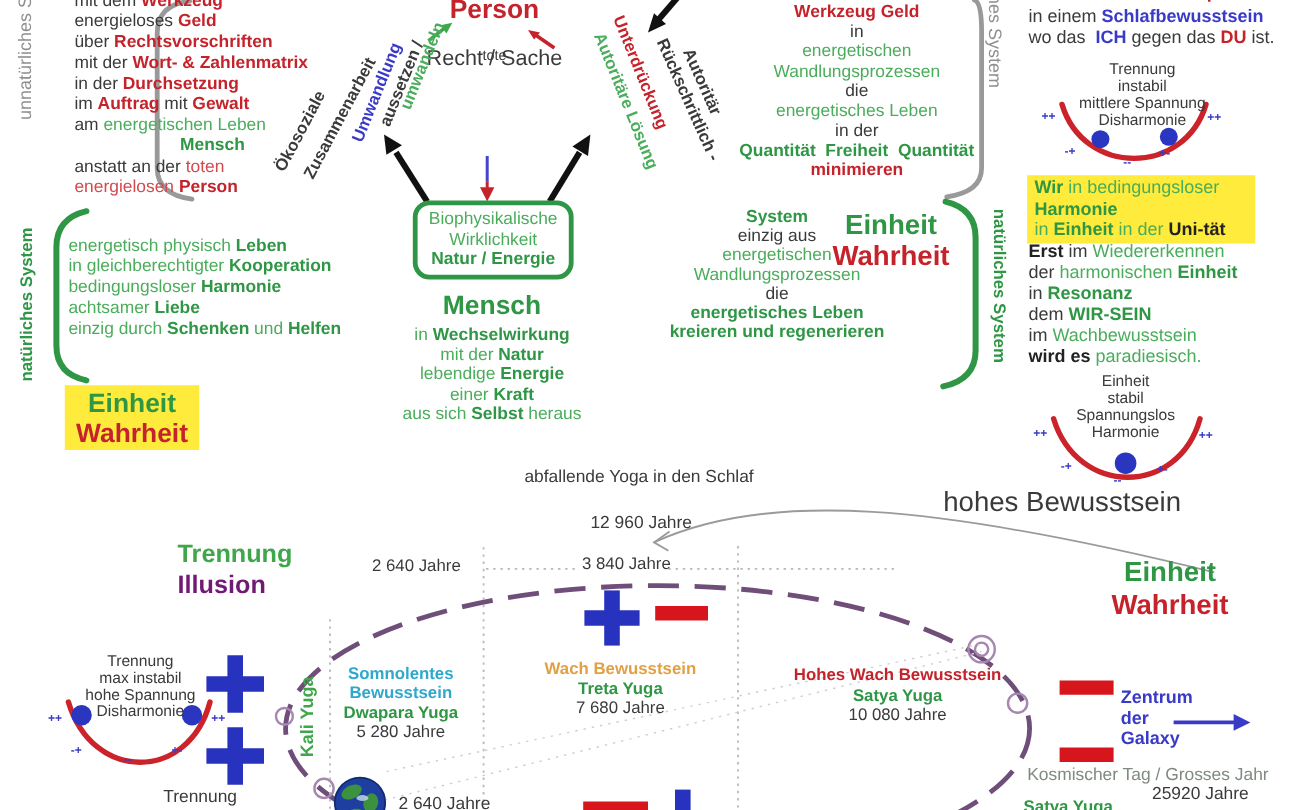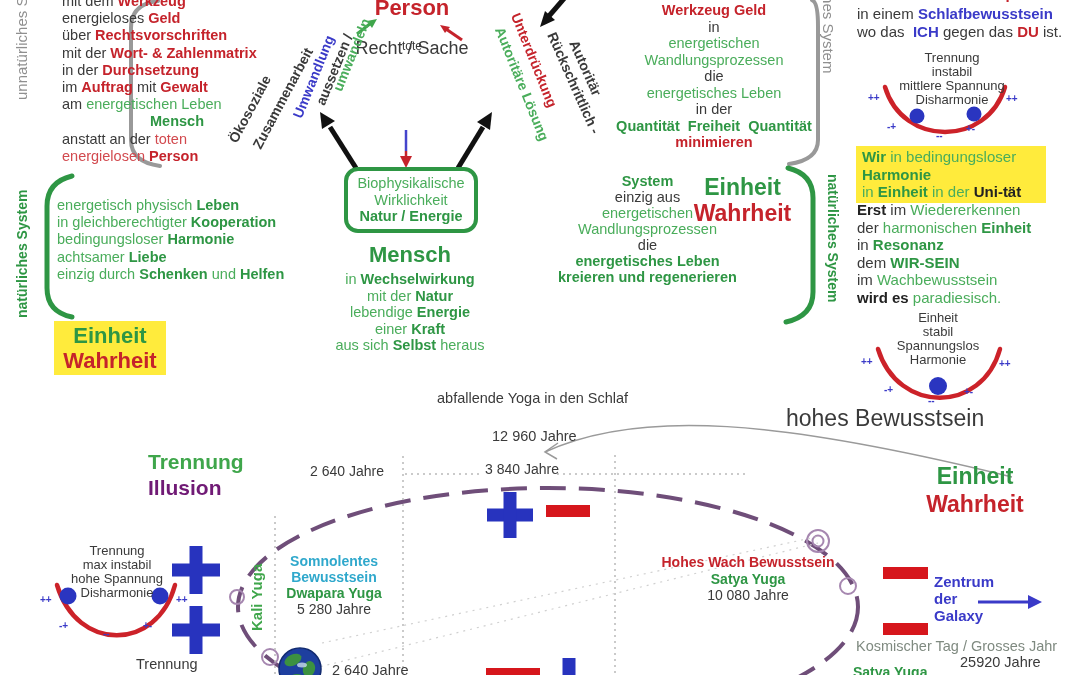--- a/index.html
+++ b/index.html
@@ -267,20 +267,25 @@
 <div class="lbl rb ctr" style="left:915px;top:492px;width:120px;font-size:23px">Wahrheit</div>
 <div class="lbl k" style="left:310px;top:464px;font-size:14px">2 640 Jahre</div>
 <div class="lbl k" style="left:485px;top:462px;font-size:14px">3 840 Jahre</div>
 <div class="lbl vert" style="left:249px;top:631px;transform:rotate(-90deg);font-size:15px;font-weight:700;color:#3FA64B">Kali Yuga</div>
 <div class="blk ctr" style="left:274px;top:553px;width:120px;font-size:14px;line-height:16px">
       <div class="tline"><span class="seg c">Somnolentes</span></div>
       <div class="tline"><span class="seg c">Bewusstsein</span></div>
       <div class="tline"><span class="seg gb">Dwapara Yuga</span></div>
       <div class="tline"><span class="seg k">5 280 Jahre</span></div>
     </div>
+<div class="blk ctr" style="left:443px;top:549px;width:148px;font-size:14px;line-height:16px">
+      <div class="tline"><span class="seg o">Wach Bewusstsein</span></div>
+      <div class="tline"><span class="seg gb">Treta Yuga</span></div>
+      <div class="tline"><span class="seg k">7 680 Jahre</span></div>
+    </div>
 <div class="blk ctr" style="left:658px;top:554px;width:180px;font-size:14px;line-height:16.5px">
       <div class="tline"><span class="seg rb">Hohes Wach Bewusstsein</span></div>
       <div class="tline"><span class="seg gb">Satya Yuga</span></div>
       <div class="tline"><span class="seg k">10 080 Jahre</span></div>
     </div>
 <div class="blk" style="left:934px;top:573px;font-size:15px;line-height:17px">
       <div class="tline"><span class="seg bb">Zentrum</span></div>
       <div class="tline"><span class="seg bb">der</span></div>
       <div class="tline"><span class="seg bb">Galaxy</span></div>
     </div>

